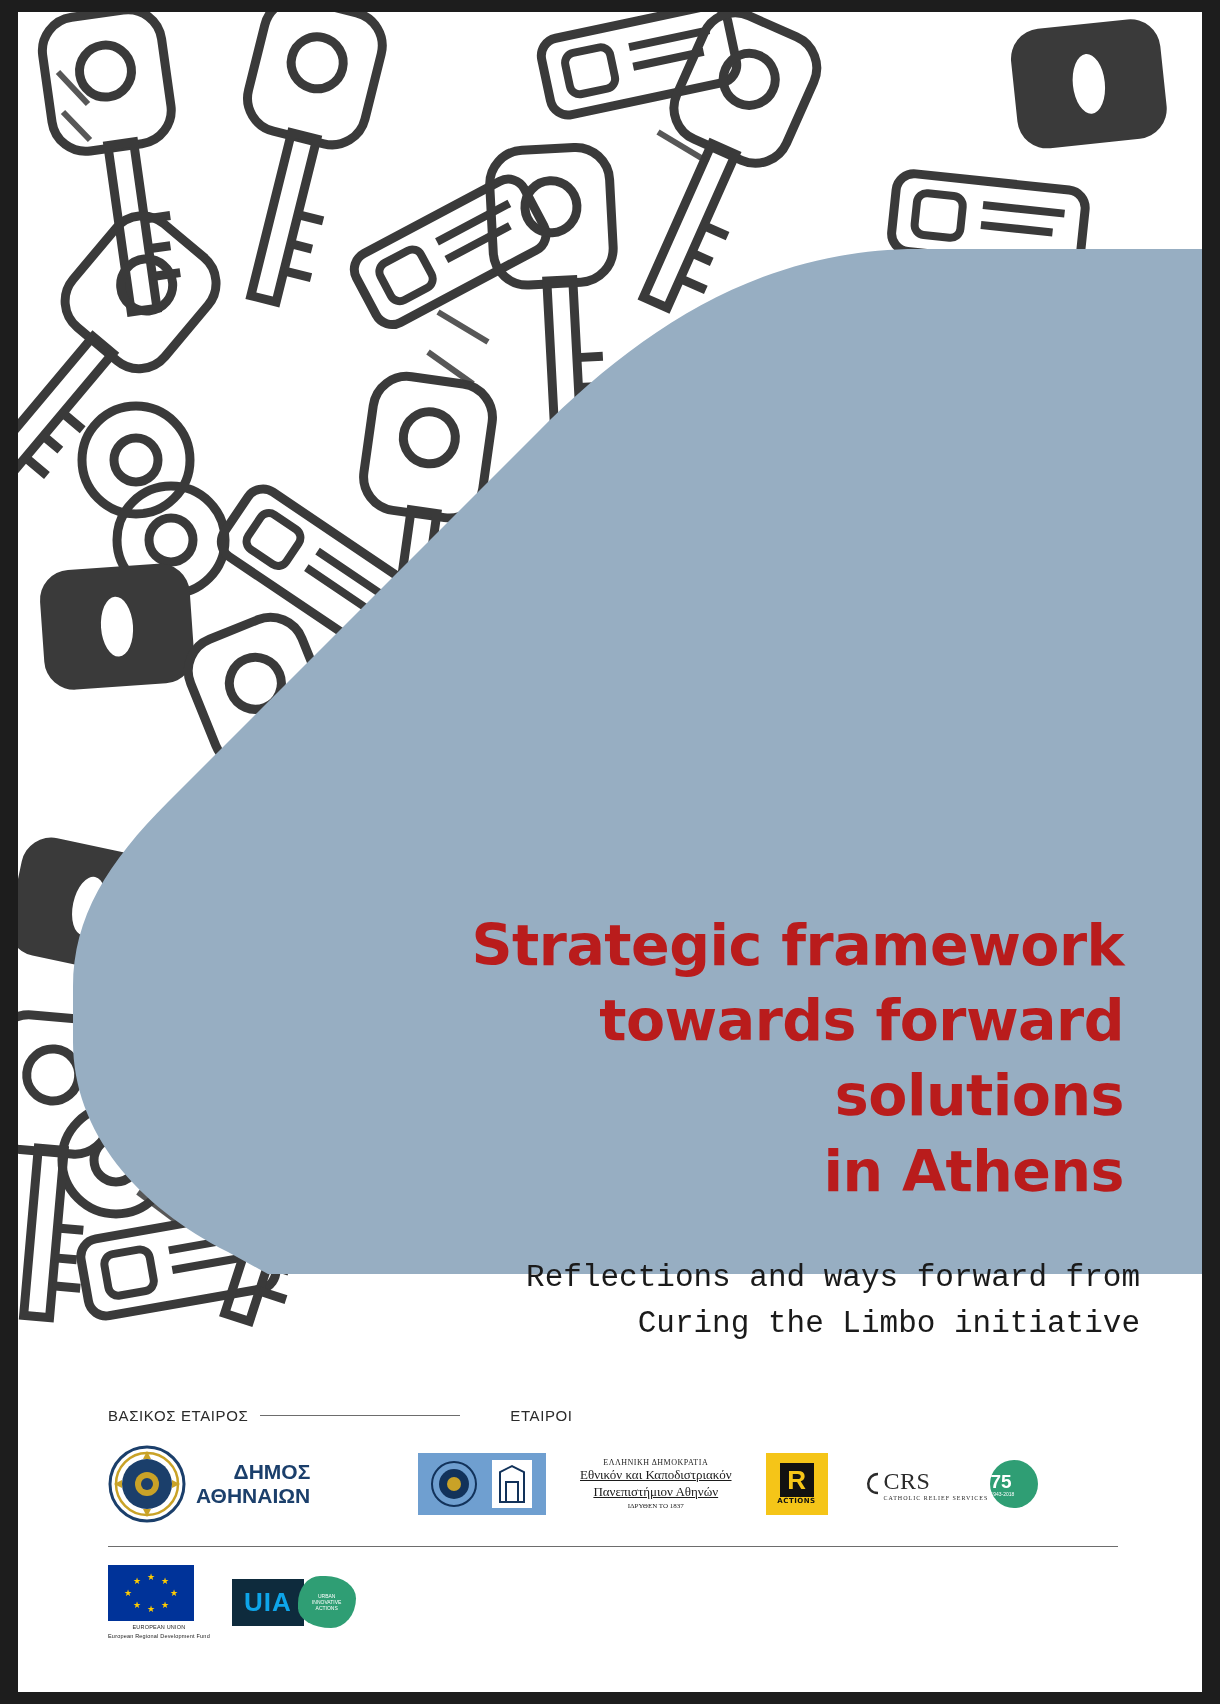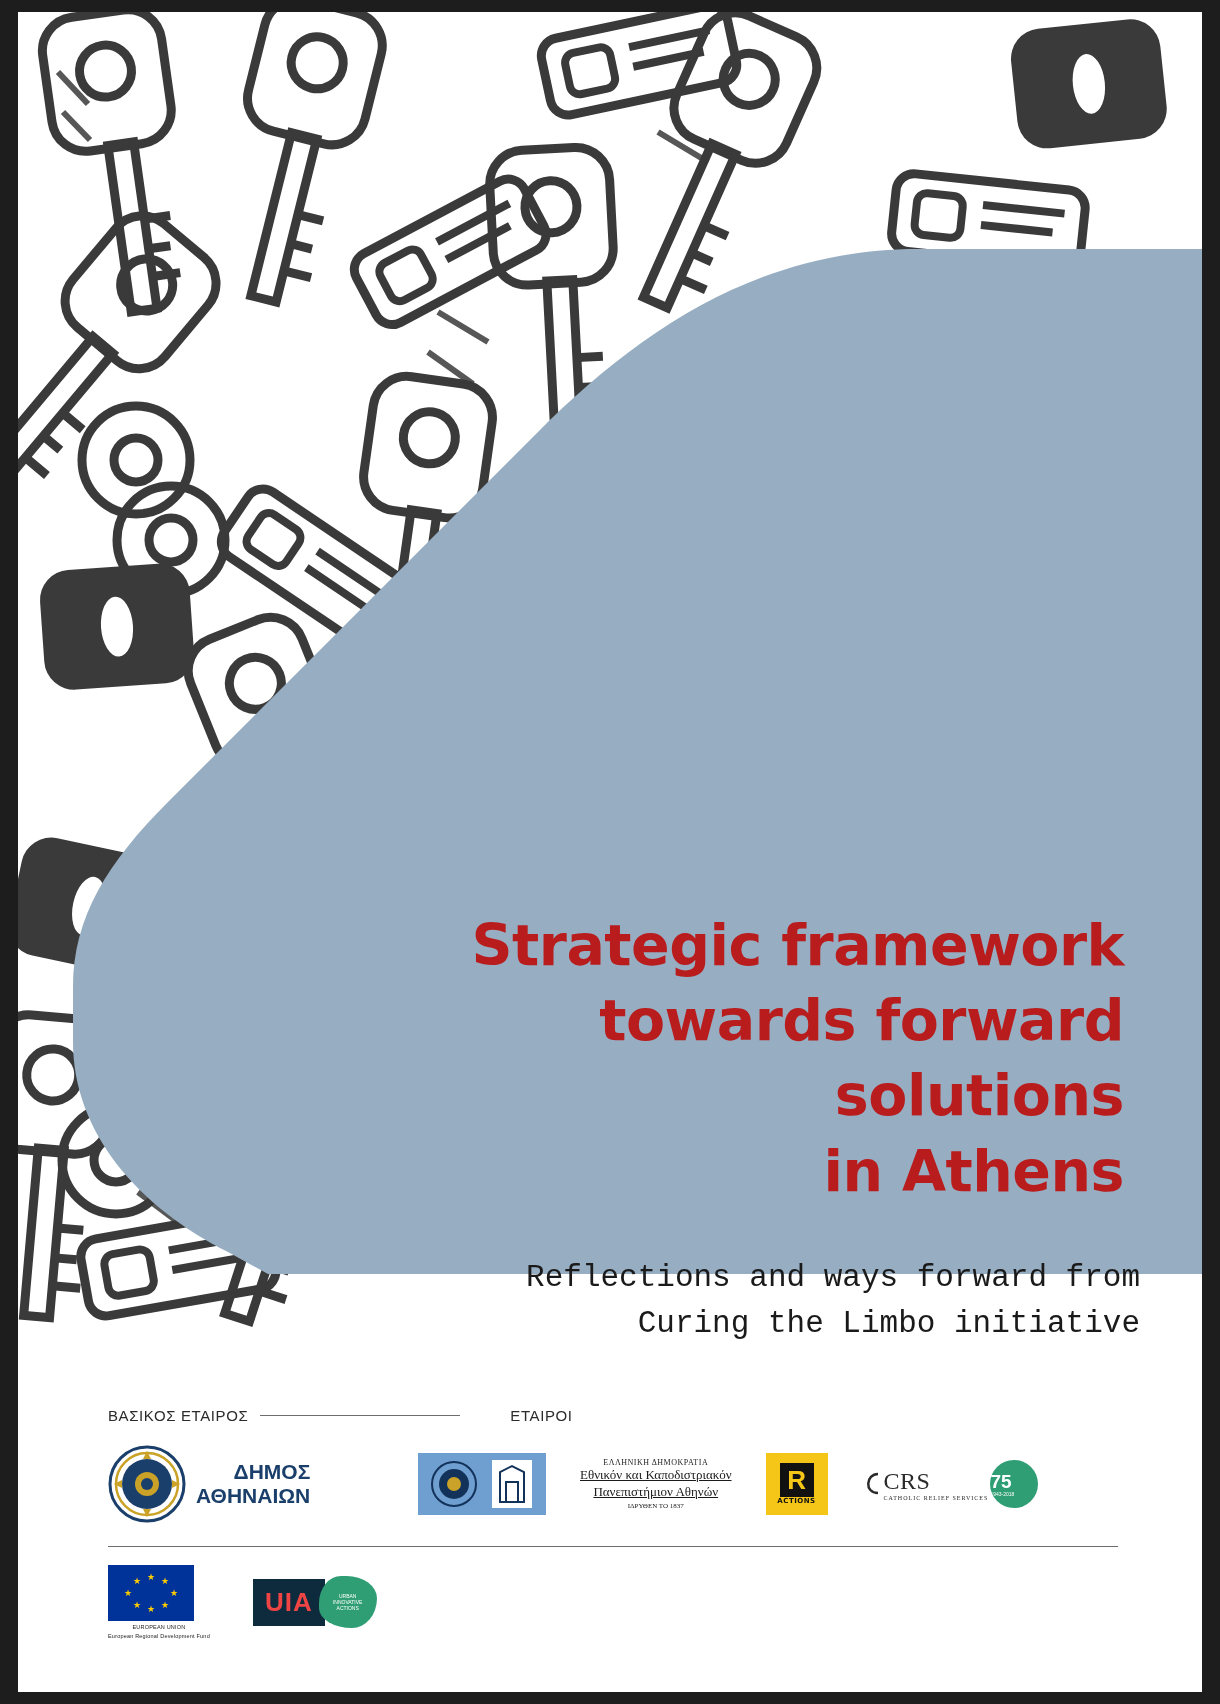--- a/index.html
+++ b/index.html
@@ -233,27 +233,26 @@
     color: #1b1b1b;
     margin-top: 3px;
     letter-spacing: 0.2px;
   }
   .uia {
     display: flex;
     align-items: center;
   }
   .uia-badge {
     background: #0e2b3d;
-    color: #ef4444;
+    color: #0ea5e9;
     font-family: "Liberation Sans", sans-serif;
     font-weight: bold;
     font-size: 26px;
     padding: 8px 12px;
     letter-spacing: 1px;
-    margin-left: 21px;
   }
   .uia-blob {
     width: 58px;
     height: 52px;
     background: #2f9e74;
     border-radius: 40% 55% 45% 60% / 55% 45% 60% 40%;
     margin-left: -6px;
     display: flex;
     align-items: center;
     justify-content: center;

